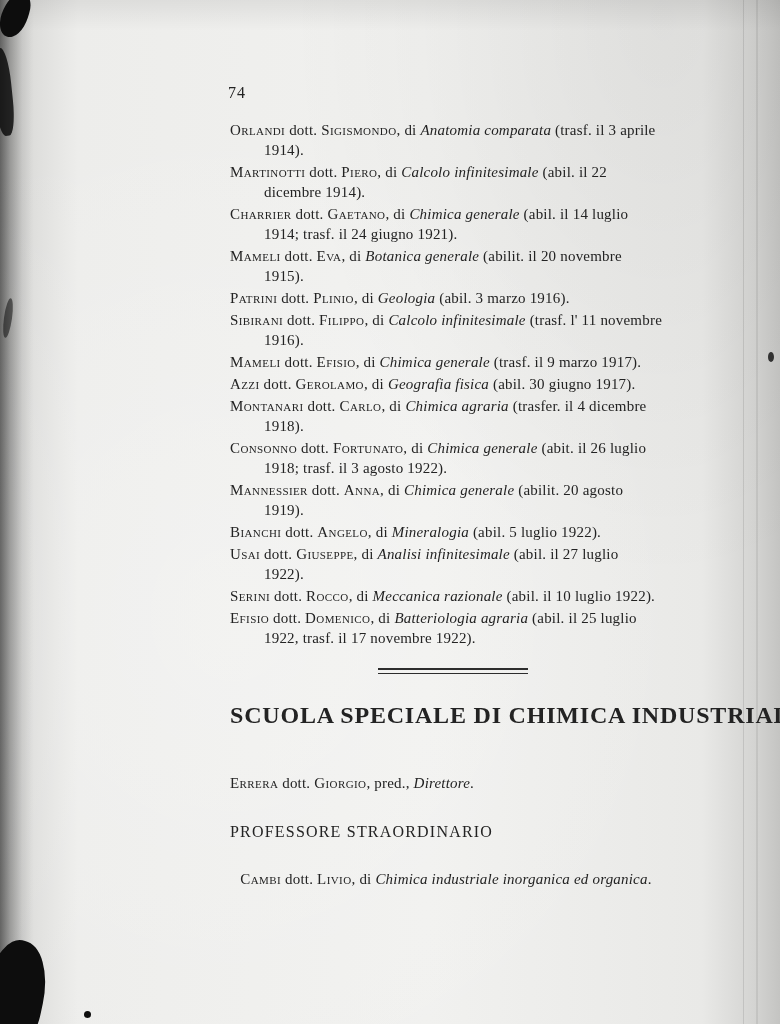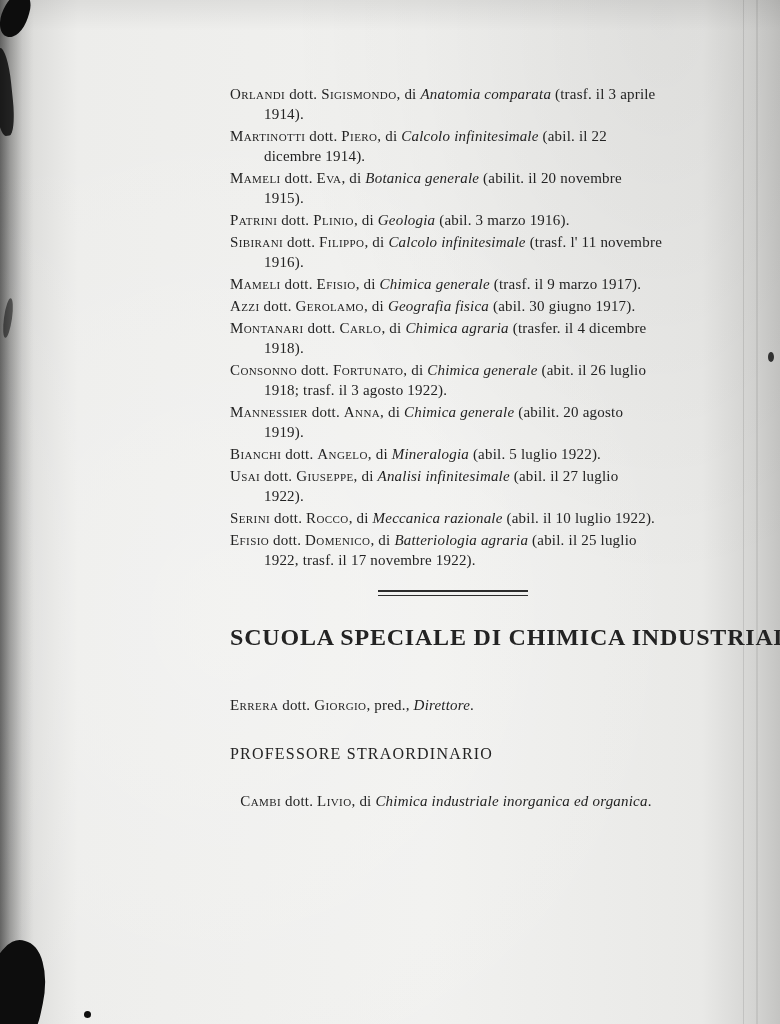--- a/index.html
+++ b/index.html
@@ -50,26 +50,28 @@
   <div class="blot blot-top2"></div>
   <div class="blot blot-mid"></div>
   <div class="blot blot-bottom"></div>
   <div class="blot dot-bl"></div>
   <div class="blot speck-r"></div>
   <div class="crease-right"></div>
   <div class="crease-right2"></div>
 
   <div class="content">
 
+    <div class="pagenum">74</div>
 
     <div>
   <p class="entry"><span class="sc">Orlandi</span><span> dott. </span><span class="sc">Sigismondo</span><span>, di </span><span class="it">Anatomia comparata</span><span> (trasf. il 3 aprile 1914).</span></p>
 
   <p class="entry"><span class="sc">Martinotti</span><span> dott. </span><span class="sc">Piero</span><span>, di </span><span class="it">Calcolo infinitesimale</span><span> (abil. il 22 dicembre 1914).</span></p>
 
+  <p class="entry"><span class="sc">Charrier</span><span> dott. </span><span class="sc">Gaetano</span><span>, di </span><span class="it">Chimica generale</span><span> (abil. il 14 luglio 1914; trasf. il 24 giugno 1921).</span></p>
 
   <p class="entry"><span class="sc">Mameli</span><span> dott. </span><span class="sc">Eva</span><span>, di </span><span class="it">Botanica generale</span><span> (abilit. il 20 novembre 1915).</span></p>
 
   <p class="entry"><span class="sc">Patrini</span><span> dott. </span><span class="sc">Plinio</span><span>, di </span><span class="it">Geologia</span><span> (abil. 3 marzo 1916).</span></p>
 
   <p class="entry"><span class="sc">Sibirani</span><span> dott. </span><span class="sc">Filippo</span><span>, di </span><span class="it">Calcolo infinitesimale</span><span> (trasf. l' 11 novembre 1916).</span></p>
 
   <p class="entry"><span class="sc">Mameli</span><span> dott. </span><span class="sc">Efisio</span><span>, di </span><span class="it">Chimica generale</span><span> (trasf. il 9 marzo 1917).</span></p>
 
   <p class="entry"><span class="sc">Azzi</span><span> dott. </span><span class="sc">Gerolamo</span><span>, di </span><span class="it">Geografia fisica</span><span> (abil. 30 giugno 1917).</span></p>

